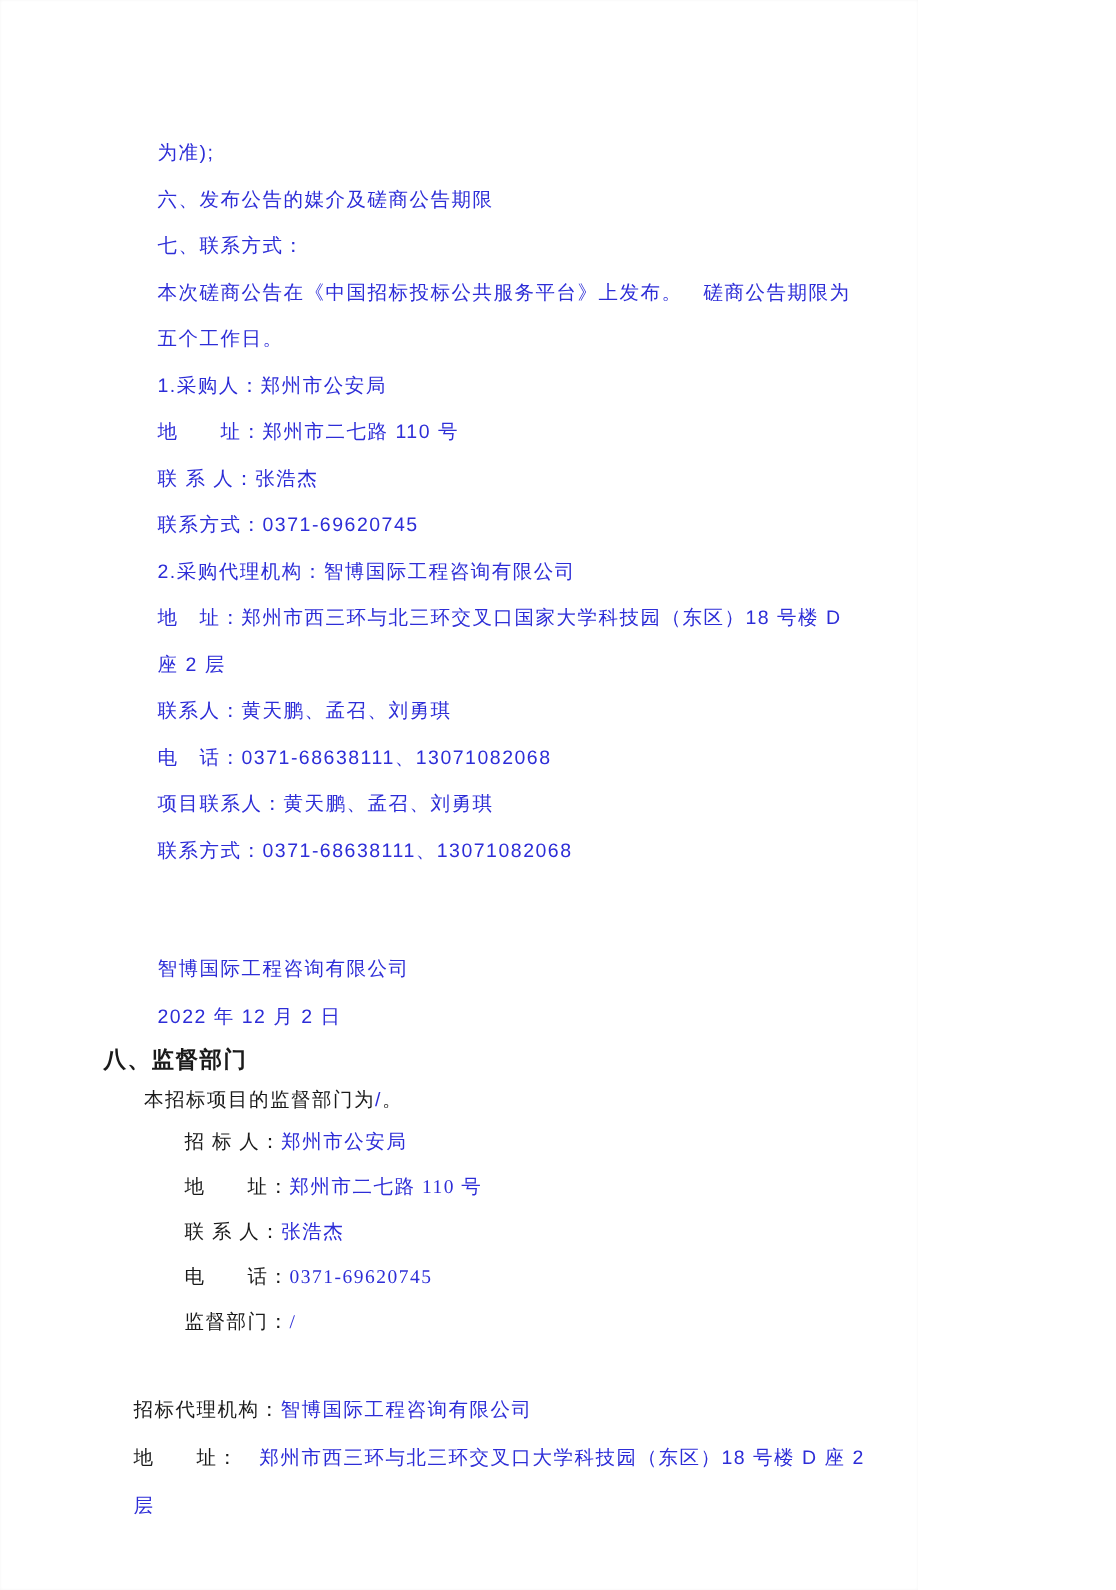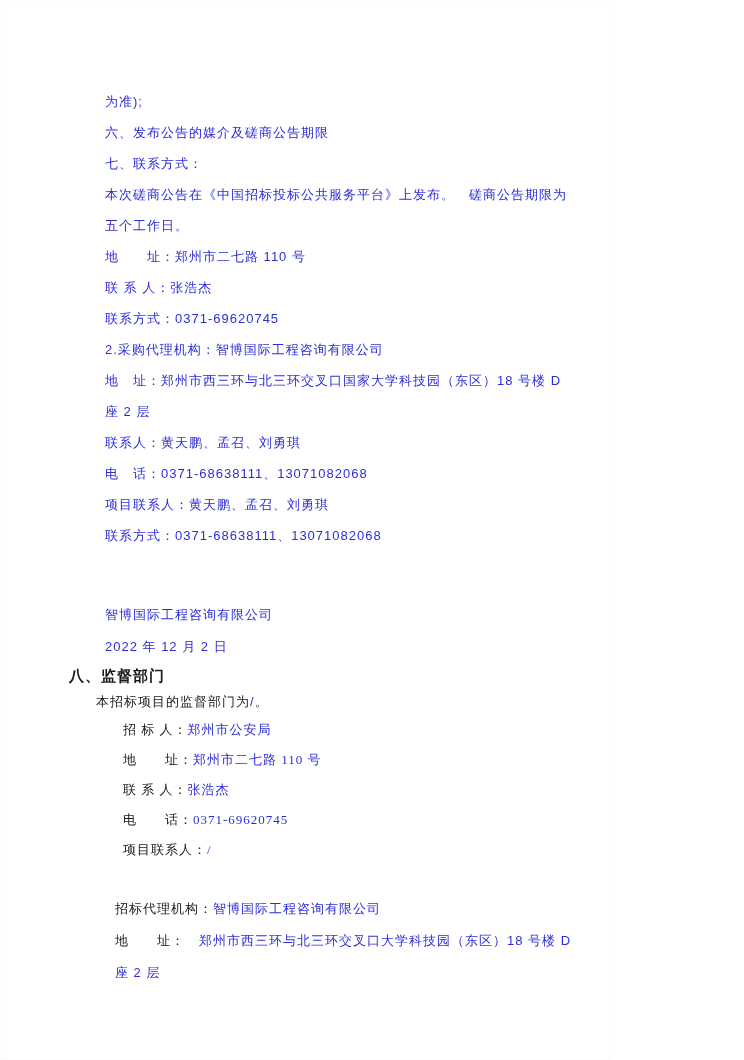--- a/index.html
+++ b/index.html
@@ -43,36 +43,37 @@
   }
   .s8-body{
     padding-left:96px;
     line-height:26px;
     font-size:13px;
     letter-spacing:1px;
     white-space:pre-wrap;
   }
   .fields-block{padding-left:123px;font-family:Liberation Serif, serif;}
   .fields-block .ln{line-height:30px;}
-  .agency-block{margin-top:28px;padding-left:115px;padding-right:30px;}
+  .agency-block{margin-top:28px;padding-left:89px;padding-right:30px;}
   .agency-block .ln{line-height:32px;}
   .field-label{color:var(--text_black);white-space:pre-wrap;}
   .field-value{color:var(--link_blue);white-space:pre-wrap;}
 </style>
 </head>
 <body>
 
 <div class="page">
 
   <div class="block-top">
     <div class="ln blue">为准);</div>
     <div class="ln blue">六、发布公告的媒介及磋商公告期限</div>
     <div class="ln blue">七、联系方式：</div>
     <div class="ln blue">本次磋商公告在《中国招标投标公共服务平台》上发布。　磋商公告期限为五个工作日。</div>
 
+    <div class="ln blue">1.采购人：郑州市公安局</div>
     <div class="ln blue">地　　址：郑州市二七路 110 号</div>
     <div class="ln blue">联 系 人：张浩杰</div>
     <div class="ln blue">联系方式：0371-69620745</div>
 
     <div class="ln blue">2.采购代理机构：智博国际工程咨询有限公司</div>
     <div class="ln blue">地　址：郑州市西三环与北三环交叉口国家大学科技园（东区）18 号楼 D 座 2 层</div>
     <div class="ln blue">联系人：黄天鹏、孟召、刘勇琪</div>
     <div class="ln blue">电　话：0371-68638111、13071082068</div>
 
     <div class="ln blue">项目联系人：黄天鹏、孟召、刘勇琪</div>
@@ -86,21 +87,21 @@
 
   <div class="sec-heading">八、监督部门</div>
   <div class="s8-body"><span class="black">本招标项目的监督部门为</span><span class="blue">/</span><span class="black">。</span></div>
 
 
   <div class="fields-block">
     <div class="ln"><span class="field-label">招 标 人：</span><span class="field-value">郑州市公安局</span></div>
     <div class="ln"><span class="field-label">地　　址：</span><span class="field-value">郑州市二七路 110 号</span></div>
     <div class="ln"><span class="field-label">联 系 人：</span><span class="field-value">张浩杰</span></div>
     <div class="ln"><span class="field-label">电　　话：</span><span class="field-value">0371-69620745</span></div>
-    <div class="ln"><span class="field-label">项目联系人：</span><span class="field-value">/</span></div>
+    <div class="ln"><span class="field-label">监督部门：</span><span class="field-value">/</span></div>
   </div>
 
   <div class="agency-block">
     <div class="ln"><span class="field-label">招标代理机构：</span><span class="field-value">智博国际工程咨询有限公司</span></div>
     <div class="ln"><span class="field-label">地　　址：　</span><span class="field-value">郑州市西三环与北三环交叉口大学科技园（东区）18 号楼 D 座 2 层</span></div>
   </div>
 
 </div>
 
 </body></html>

